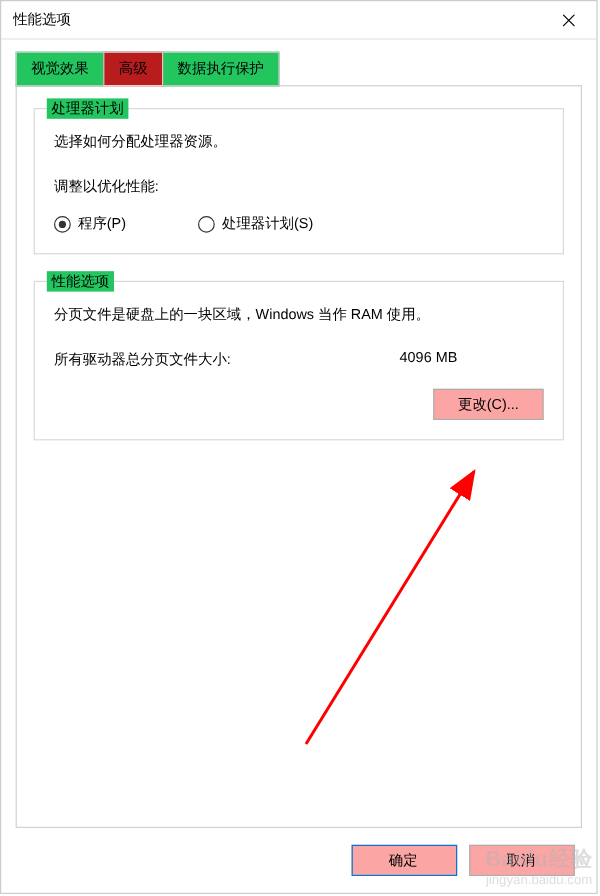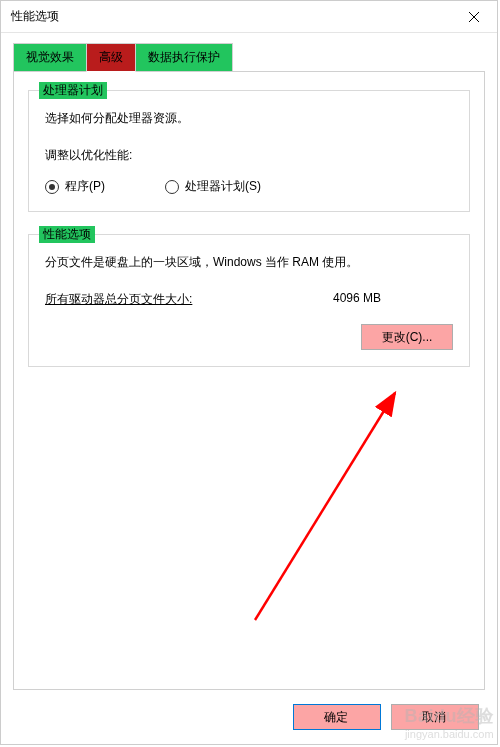--- a/index.html
+++ b/index.html
@@ -119,21 +119,21 @@
       content: "";
       width: 6px;
       height: 6px;
       background: #333;
       border-radius: 50%;
     }
     .vm-row {
       display: flex;
       margin-bottom: 16px;
     }
-    .vm-label { flex: 1; text-decoration: underline; }
+    .vm-label { flex: 1; }
     .vm-value { width: 120px; text-align: left; }
     .btn-row-right {
       display: flex;
       justify-content: flex-end;
     }
     .win-btn {
       min-width: 92px;
       height: 26px;
       border: 1px solid #adadad;
       background: #fca5a5;

